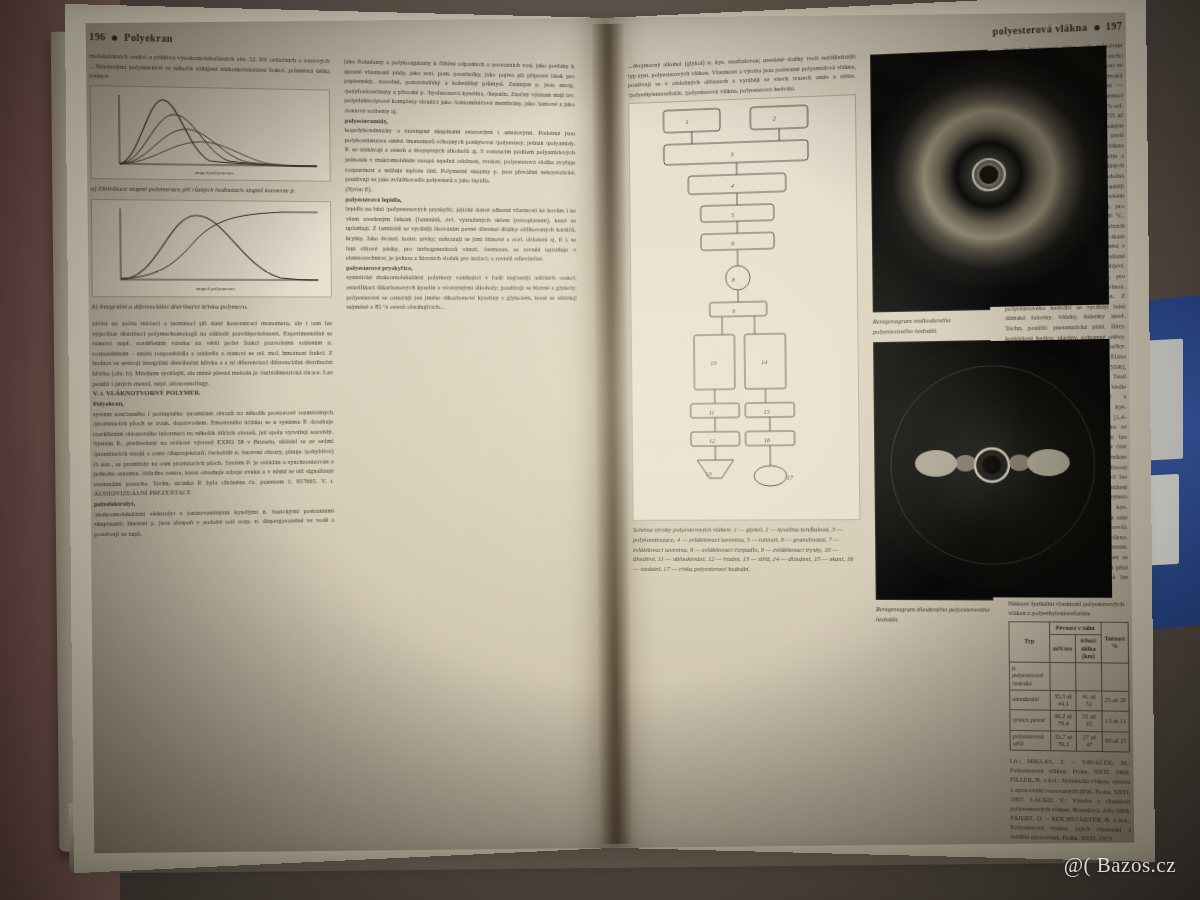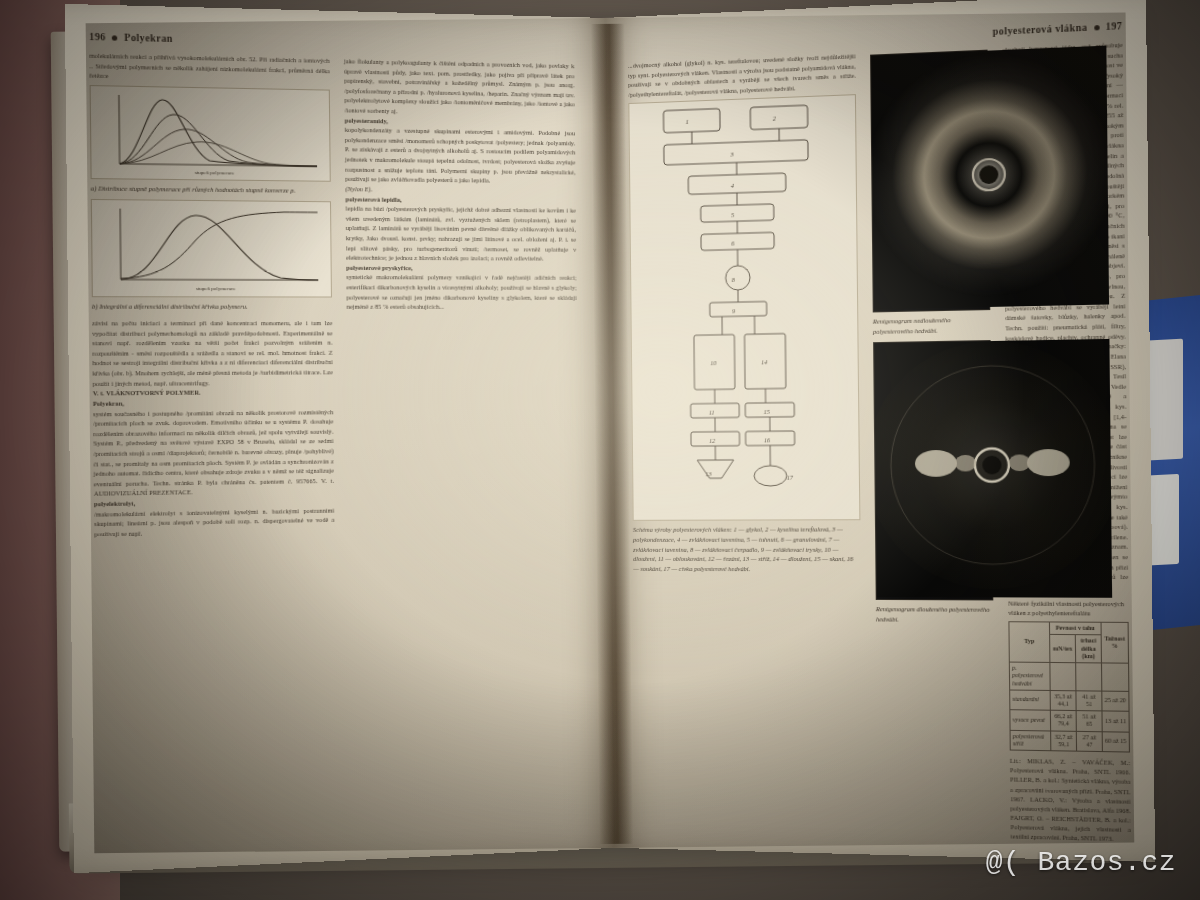--- a/index.html
+++ b/index.html
@@ -145,22 +145,22 @@
     border:1px solid #6b6152;padding:2px 2px;text-align:center;line-height:1.25;
   }
   table.tbl td.lbl{text-align:left;font-style:italic;}
   .tbl-title{font-size:6.2px;line-height:1.5;color:#3f362b;margin-top:6px;}
 
   .lit{font-size:6.1px;line-height:1.5;color:#433a2e;margin-top:6px;text-align:justify;}
 
   .watermark{
     position:absolute;right:24px;bottom:22px;
     color:rgba(255,255,255,.82);
-    font-family:Liberation Mono, monospace;
-    font-size:28px;letter-spacing:.5px;
+    font-family:Liberation Serif, serif;
+    font-size:21px;letter-spacing:.5px;
     text-shadow:0 1px 3px rgba(0,0,0,.6);
   }
 </style>
 </head>
 <body>
 
 <div class="photo">
   <div class="desk"></div>
   <div class="leftwall"></div>
 

